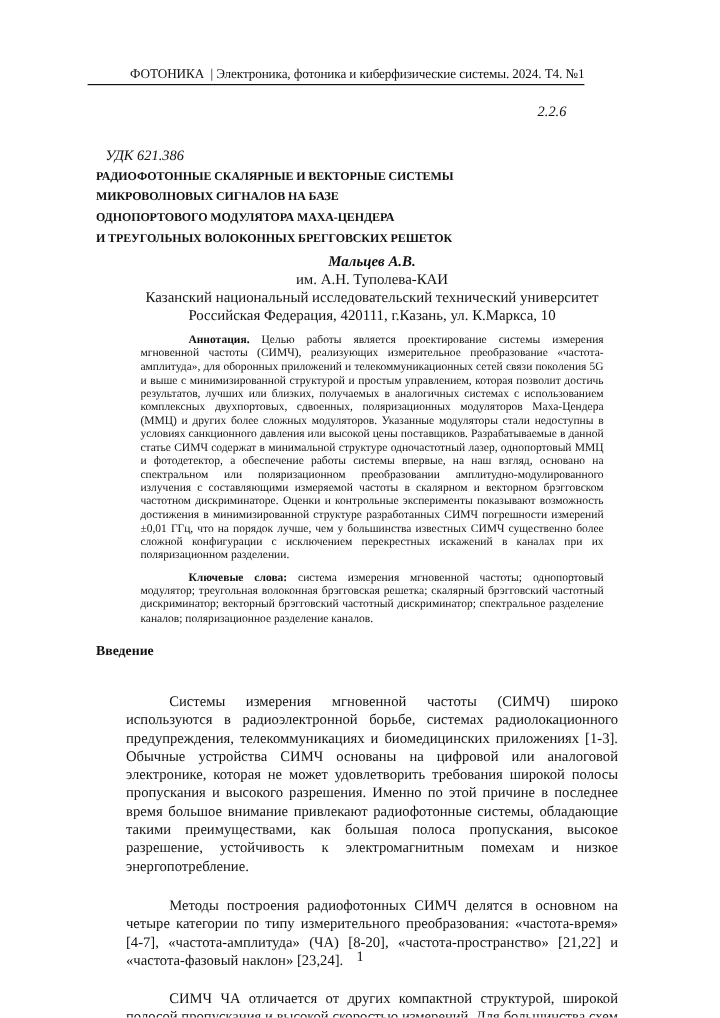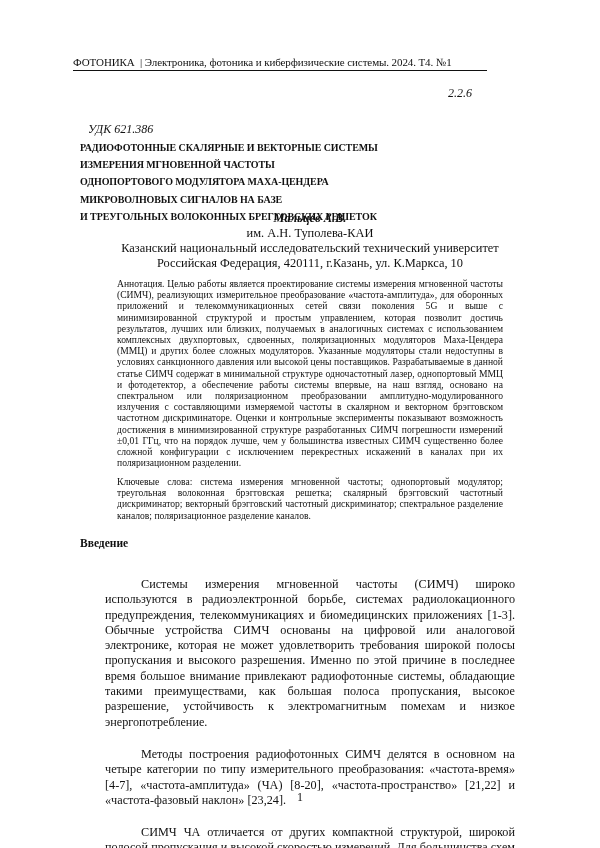--- a/index.html
+++ b/index.html
@@ -1,32 +1,32 @@
 <!DOCTYPE html>
 <html><head>
 <meta charset="utf-8">
 <style>
   html, body { margin: 0; padding: 0; background: #ffffff; }
   body { width: 600px; height: 848px; position: relative; overflow: hidden;
          font-family: "Liberation Serif", "DejaVu Serif", serif; color: #111; }
   .running-header { position: absolute; left: 73px; width: 414px; top: 56px;
-         font-size: 11px; text-align: left; white-space: nowrap; letter-spacing: -0.1px; }
+         font-size: 11px; text-align: right; white-space: nowrap; letter-spacing: -0.1px; }
   .header-rule { position: absolute; left: 73px; width: 414px; top: 70px; height: 0;
          border-top: 1.5px solid #111; }
   .udk { position: absolute; left: 88px; top: 86px; font-size: 12px; font-style: italic; margin-top: 36px; }
   .section-code { position: absolute; right: 128px; top: 86px; font-size: 12px; font-style: italic; }
   .title { position: absolute; left: 80px; width: 460px; top: 114px; text-align: left;
          font-weight: bold; font-size: 10px; line-height: 17.2px; letter-spacing: -0.1px; margin-top: 25px; }
   .title div { white-space: nowrap; }
   .author-block { position: absolute; left: 80px; width: 460px; top: 211px; text-align: center;
          font-size: 12.4px; line-height: 15px; }
   .author { font-weight: bold; font-style: italic; text-align: center; }
   .abstract { position: absolute; left: 117px; width: 386px; top: 278px;
          font-size: 9.6px; line-height: 11.2px; text-align: justify; }
-  .abstract .lbl, .keywords .lbl { font-weight: normal; }
+  .abstract .lbl, .keywords .lbl { font-weight: bold; margin-left: 40px; }
   .keywords { position: absolute; left: 117px; width: 386px; top: 476px;
          font-size: 9.6px; line-height: 11.2px; text-align: justify; }
   .intro-heading { position: absolute; left: 80px; width: 460px; top: 537px; text-align: left;
          font-weight: bold; font-size: 11.5px; }
   .body-text { position: absolute; left: 88px; width: 444px; top: 560px;
          font-size: 12.2px; line-height: 15.3px; text-align: justify; }
   .body-text p { margin: 17px; text-indent: 36px; }
   .page-number { position: absolute; left: 0; width: 600px; top: 790px; text-align: center;
          font-size: 12px; }
 </style>
@@ -36,23 +36,22 @@
 <div class="running-header">
   <span>ФОТОНИКА</span>&nbsp;&nbsp;<span>| Электроника, фотоника и киберфизические системы. 2024. Т4. №1</span>
 </div>
 <div class="header-rule"></div>
 
 <div class="udk">УДК 621.386</div>
 <div class="section-code">2.2.6</div>
 
 <div class="title">
   <div>РАДИОФОТОННЫЕ СКАЛЯРНЫЕ И ВЕКТОРНЫЕ СИСТЕМЫ</div>
-  <div>ИЗМЕРЕНИЯ МГНОВЕННОЙ ЧАСТОТЫ</div>
+  <div>МИКРОВОЛНОВЫХ СИГНАЛОВ НА БАЗЕ</div>
   <div>ОДНОПОРТОВОГО МОДУЛЯТОРА МАХА-ЦЕНДЕРА</div>
-  <div>МИКРОВОЛНОВЫХ СИГНАЛОВ НА БАЗЕ</div>
   <div>И ТРЕУГОЛЬНЫХ ВОЛОКОННЫХ БРЕГГОВСКИХ РЕШЕТОК</div>
 </div>
 
 <div class="author-block">
   <div class="author">Мальцев А.В.</div>
   <div>им. А.Н. Туполева-КАИ</div>
   <div>Казанский национальный исследовательский технический университет</div>
   <div>Российская Федерация, 420111, г.Казань, ул. К.Маркса, 10</div>
 </div>
 

